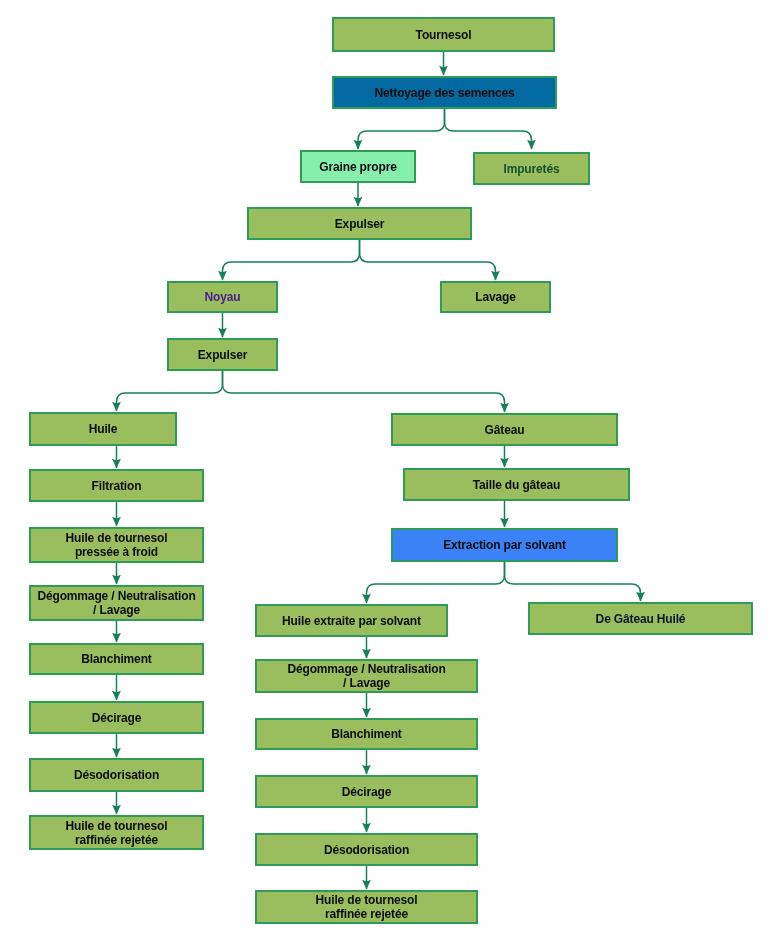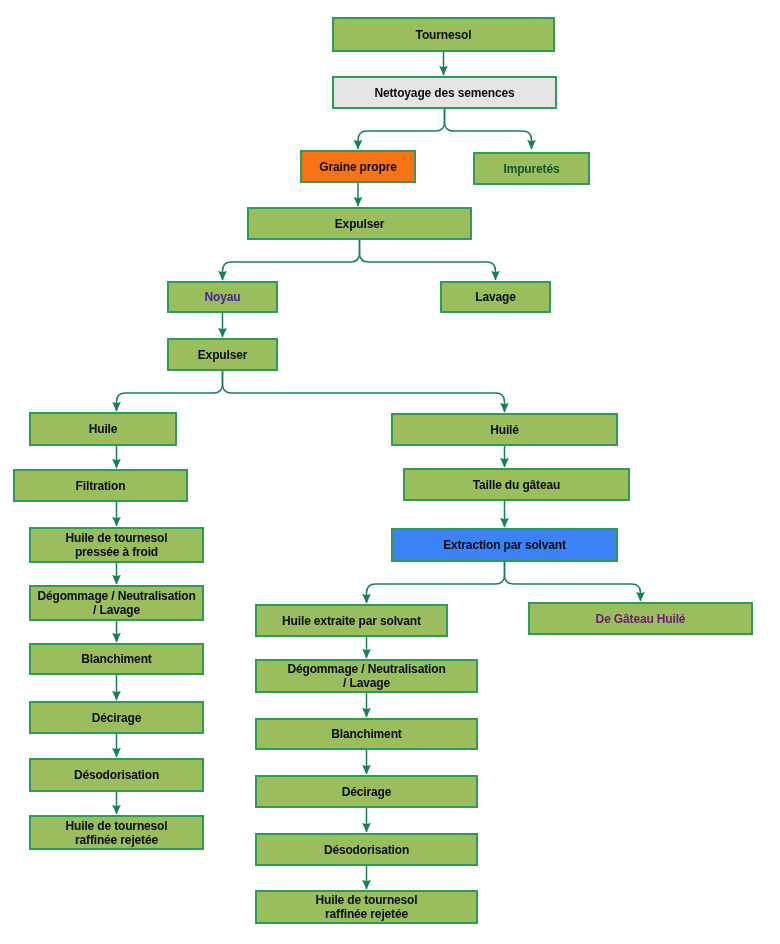--- a/index.html
+++ b/index.html
@@ -46,43 +46,43 @@
         <path d="M 504.5 562 L 504.5 575 Q 504.5 584 513.5 584 L 631.5 584 Q 640.5 584 640.5 593 L 640.5 601" fill="none" stroke="#17805a" stroke-width="1.5" marker-end="url(#arrowhead)"></path>
         <path d="M 366.5 637 L 366.5 658" fill="none" stroke="#17805a" stroke-width="1.5" marker-end="url(#arrowhead)"></path>
         <path d="M 366.5 693 L 366.5 717" fill="none" stroke="#17805a" stroke-width="1.5" marker-end="url(#arrowhead)"></path>
         <path d="M 366.5 750 L 366.5 774" fill="none" stroke="#17805a" stroke-width="1.5" marker-end="url(#arrowhead)"></path>
         <path d="M 366.5 808 L 366.5 832" fill="none" stroke="#17805a" stroke-width="1.5" marker-end="url(#arrowhead)"></path>
         <path d="M 366.5 866 L 366.5 889" fill="none" stroke="#17805a" stroke-width="1.5" marker-end="url(#arrowhead)"></path>
       </g>
   </svg>
   <div id="node-layer">
       <div class="node" style="left: 332px; top: 17px; width: 223px; height: 35px; background: rgb(154, 189, 94); border: 2px solid rgb(46, 155, 87); color: rgb(13, 13, 13);"><span>Tournesol</span></div>
-      <div class="node" style="left: 332px; top: 76px; width: 225px; height: 33px; background: #e5e5e5; border: 2px solid rgb(46, 155, 87); color: rgb(13, 13, 13);"><span>Nettoyage des semences</span></div>
-      <div class="node" style="left: 300px; top: 150px; width: 116px; height: 33px; background: #f97316; border: 2px solid rgb(46, 155, 87); color: rgb(13, 13, 13);"><span>Graine propre</span></div>
+      <div class="node" style="left: 332px; top: 76px; width: 225px; height: 33px; background: #0369a1; border: 2px solid rgb(46, 155, 87); color: rgb(13, 13, 13);"><span>Nettoyage des semences</span></div>
+      <div class="node" style="left: 300px; top: 150px; width: 116px; height: 33px; background: #86efac; border: 2px solid rgb(46, 155, 87); color: rgb(13, 13, 13);"><span>Graine propre</span></div>
       <div class="node" style="left: 473px; top: 152px; width: 117px; height: 33px; background: rgb(154, 189, 94); border: 2px solid rgb(46, 155, 87); color: #14532d;"><span>Impuretés</span></div>
       <div class="node" style="left: 247px; top: 207px; width: 225px; height: 33px; background: rgb(154, 189, 94); border: 2px solid rgb(46, 155, 87); color: rgb(13, 13, 13);"><span>Expulser</span></div>
       <div class="node" style="left: 167px; top: 281px; width: 111px; height: 32px; background: rgb(154, 189, 94); border: 2px solid rgb(46, 155, 87); color: #4c1d95;"><span>Noyau</span></div>
       <div class="node" style="left: 440px; top: 281px; width: 111px; height: 32px; background: rgb(154, 189, 94); border: 2px solid rgb(46, 155, 87); color: rgb(13, 13, 13);"><span>Lavage</span></div>
       <div class="node" style="left: 167px; top: 338px; width: 111px; height: 33px; background: rgb(154, 189, 94); border: 2px solid rgb(46, 155, 87); color: rgb(13, 13, 13);"><span>Expulser</span></div>
       <div class="node" style="left: 29px; top: 412px; width: 148px; height: 34px; background: rgb(154, 189, 94); border: 2px solid rgb(46, 155, 87); color: rgb(13, 13, 13);"><span>Huile</span></div>
-      <div class="node" style="left: 13px; top: 469px; width: 175px; height: 33px; background: rgb(154, 189, 94); border: 2px solid rgb(46, 155, 87); color: rgb(13, 13, 13);"><span>Filtration</span></div>
+      <div class="node" style="left: 29px; top: 469px; width: 175px; height: 33px; background: rgb(154, 189, 94); border: 2px solid rgb(46, 155, 87); color: rgb(13, 13, 13);"><span>Filtration</span></div>
       <div class="node" style="left: 29px; top: 527px; width: 175px; height: 36px; background: rgb(154, 189, 94); border: 2px solid rgb(46, 155, 87); color: rgb(13, 13, 13);"><span>Huile de tournesol
 pressée à froid</span></div>
       <div class="node" style="left: 29px; top: 585px; width: 175px; height: 36px; background: rgb(154, 189, 94); border: 2px solid rgb(46, 155, 87); color: rgb(13, 13, 13);"><span>Dégommage / Neutralisation
 / Lavage</span></div>
       <div class="node" style="left: 29px; top: 643px; width: 175px; height: 32px; background: rgb(154, 189, 94); border: 2px solid rgb(46, 155, 87); color: rgb(13, 13, 13);"><span>Blanchiment</span></div>
       <div class="node" style="left: 29px; top: 701px; width: 175px; height: 33px; background: rgb(154, 189, 94); border: 2px solid rgb(46, 155, 87); color: rgb(13, 13, 13);"><span>Décirage</span></div>
       <div class="node" style="left: 29px; top: 758px; width: 175px; height: 34px; background: rgb(154, 189, 94); border: 2px solid rgb(46, 155, 87); color: rgb(13, 13, 13);"><span>Désodorisation</span></div>
       <div class="node" style="left: 29px; top: 815px; width: 175px; height: 35px; background: rgb(154, 189, 94); border: 2px solid rgb(46, 155, 87); color: rgb(13, 13, 13);"><span>Huile de tournesol
 raffinée rejetée</span></div>
-      <div class="node" style="left: 391px; top: 413px; width: 227px; height: 33px; background: rgb(154, 189, 94); border: 2px solid rgb(46, 155, 87); color: rgb(13, 13, 13);"><span>Huilé</span></div>
+      <div class="node" style="left: 391px; top: 413px; width: 227px; height: 33px; background: rgb(154, 189, 94); border: 2px solid rgb(46, 155, 87); color: rgb(13, 13, 13);"><span>Gâteau</span></div>
       <div class="node" style="left: 391px; top: 468px; width: 227px; height: 33px; background: rgb(154, 189, 94); border: 2px solid rgb(46, 155, 87); color: rgb(13, 13, 13); margin-left: 12px;"><span>Taille du gâteau</span></div>
       <div class="node" style="left: 391px; top: 528px; width: 227px; height: 34px; background: #3b82f6; border: 2px solid rgb(46, 155, 87); color: rgb(13, 13, 13);"><span>Extraction par solvant</span></div>
       <div class="node" style="left: 255px; top: 604px; width: 193px; height: 33px; background: rgb(154, 189, 94); border: 2px solid rgb(46, 155, 87); color: rgb(13, 13, 13);"><span>Huile extraite par solvant</span></div>
-      <div class="node" style="left: 528px; top: 602px; width: 225px; height: 33px; background: rgb(154, 189, 94); border: 2px solid rgb(46, 155, 87); color: #701a75;"><span>De Gâteau Huilé</span></div>
+      <div class="node" style="left: 528px; top: 602px; width: 225px; height: 33px; background: rgb(154, 189, 94); border: 2px solid rgb(46, 155, 87); color: #0f172a;"><span>De Gâteau Huilé</span></div>
       <div class="node" style="left: 255px; top: 659px; width: 223px; height: 34px; background: rgb(154, 189, 94); border: 2px solid rgb(46, 155, 87); color: rgb(13, 13, 13);"><span>Dégommage / Neutralisation
 / Lavage</span></div>
       <div class="node" style="left: 255px; top: 718px; width: 223px; height: 32px; background: rgb(154, 189, 94); border: 2px solid rgb(46, 155, 87); color: rgb(13, 13, 13);"><span>Blanchiment</span></div>
       <div class="node" style="left: 255px; top: 775px; width: 223px; height: 33px; background: rgb(154, 189, 94); border: 2px solid rgb(46, 155, 87); color: rgb(13, 13, 13);"><span>Décirage</span></div>
       <div class="node" style="left: 255px; top: 833px; width: 223px; height: 33px; background: rgb(154, 189, 94); border: 2px solid rgb(46, 155, 87); color: rgb(13, 13, 13);"><span>Désodorisation</span></div>
       <div class="node" style="left: 255px; top: 890px; width: 223px; height: 34px; background: rgb(154, 189, 94); border: 2px solid rgb(46, 155, 87); color: rgb(13, 13, 13);"><span>Huile de tournesol
 raffinée rejetée</span></div>
     </div>
 </div>
 

